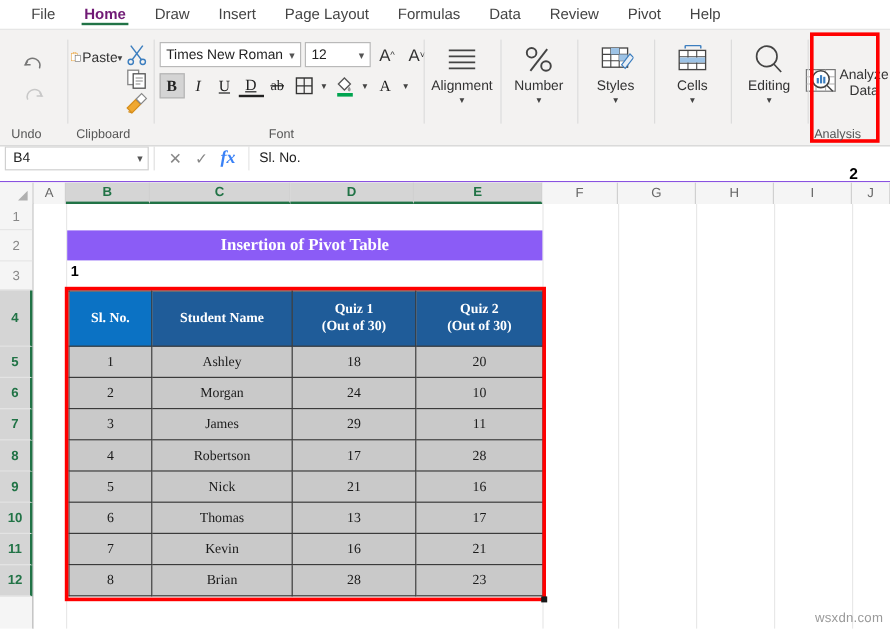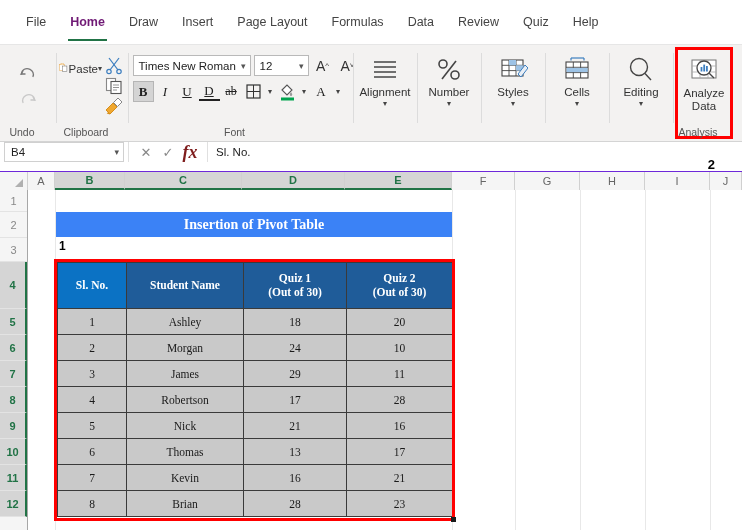--- a/index.html
+++ b/index.html
@@ -6,21 +6,21 @@
   html, body {
     width: 742px; height: 530px;
     overflow: hidden;
     background: #ffffff;
     font-family: "Liberation Sans", sans-serif;
     -webkit-font-smoothing: antialiased;
   }
 
   
   #ribbon-tabs {
-    height: 44px;
+    height: 24px;
     background: #ffffff;
     display: flex;
     align-items: stretch;
     padding-left: 14px;
     position: relative;
   }
   .tab {
     font-size: 12.5px;
     color: #444444;
     padding: 0 12px;
@@ -122,21 +122,21 @@
 
   
   #g-analysis { width: 62px; }
   #analysis-box {
     position: absolute;
     left: 2px; top: 2px;
     width: 58px; height: 92px;
     border: 3px solid #ff0000;
     pointer-events: none;
   }
-  #g-analysis .gbody { flex-direction: column; align-items:center; padding-top: 8px; }
+  #g-analysis .gbody { align-items:center; padding-top: 8px; }
   #analyze-label { font-size: 11.5px; color:#333; text-align:center; line-height: 1.1; margin-top: 2px;}
 
   
   #annot-2 {
     position: absolute;
     right: 27px;
     top: 112px;
     font-size: 13px;
     font-weight: bold;
     color: #000;
@@ -157,21 +157,21 @@
     border: 1px solid #d0d0d0;
     background: #fff;
     display: flex; align-items: center; justify-content: space-between;
     font-size: 11.5px; color: #222;
     padding: 0 4px 0 6px;
   }
   #fb-btns { display:flex; align-items:center; gap:4px; padding: 0 8px; margin-left: 4px;
              border-left: 1px solid #e0e0e0; border-right: 1px solid #e0e0e0; height: 20px;}
   .fb-ic { width: 18px; height: 18px; display:flex;align-items:center;justify-content:center;
            font-size: 13px; color: #888; }
-  #fx-ic { font-style: italic; font-family: "Liberation Serif", serif; font-size: 18px; color:#7f1d1d; font-weight:600;}
+  #fx-ic { font-style: italic; font-family: "Liberation Serif", serif; font-size: 15px; color:#3b82f6; font-weight:600;}
   #formula-input {
     flex: 1; height: 20px;
     display: flex; align-items: center;
     font-size: 11.5px; color: #222;
     padding-left: 8px;
     background: #fff;
   }
 
   
   #sheet { position: relative; width: 742px; height: 372px; background: #fff; overflow: hidden; }
@@ -219,21 +219,21 @@
   }
 
   #canvas { position: relative; flex: 1; background: #ffffff; }
 
   
   .vline { position: absolute; top: 0; bottom: 0; width: 1px; background: #e8e8e8; }
 
   
   #title-banner {
     position: absolute;
-    background: #3b82f6;
+    background: #8b5cf6;
     color: #ffffff;
     font-family: "Liberation Serif", serif;
     font-weight: bold;
     font-size: 14px;
     display: flex; align-items: center; justify-content: center;
   }
 
   
   #annot-1 {
     position: absolute;
@@ -294,21 +294,21 @@
 
 <div id="ribbon-tabs">
   <div class="tab">File</div>
   <div class="tab active">Home</div>
   <div class="tab">Draw</div>
   <div class="tab">Insert</div>
   <div class="tab">Page Layout</div>
   <div class="tab">Formulas</div>
   <div class="tab">Data</div>
   <div class="tab">Review</div>
-  <div class="tab">Quiz</div>
+  <div class="tab">Pivot</div>
   <div class="tab">Help</div>
 </div>
 
 <div id="ribbon">
 
   <div class="rgroup" id="g-undo">
     <div class="gbody">
       <div class="arrow-btn">
         <svg width="20" height="18" viewBox="0 0 20 18">
           <path d="M5 6 L3 9 L7.5 9" fill="none" stroke="#777" stroke-width="1.3"></path>

